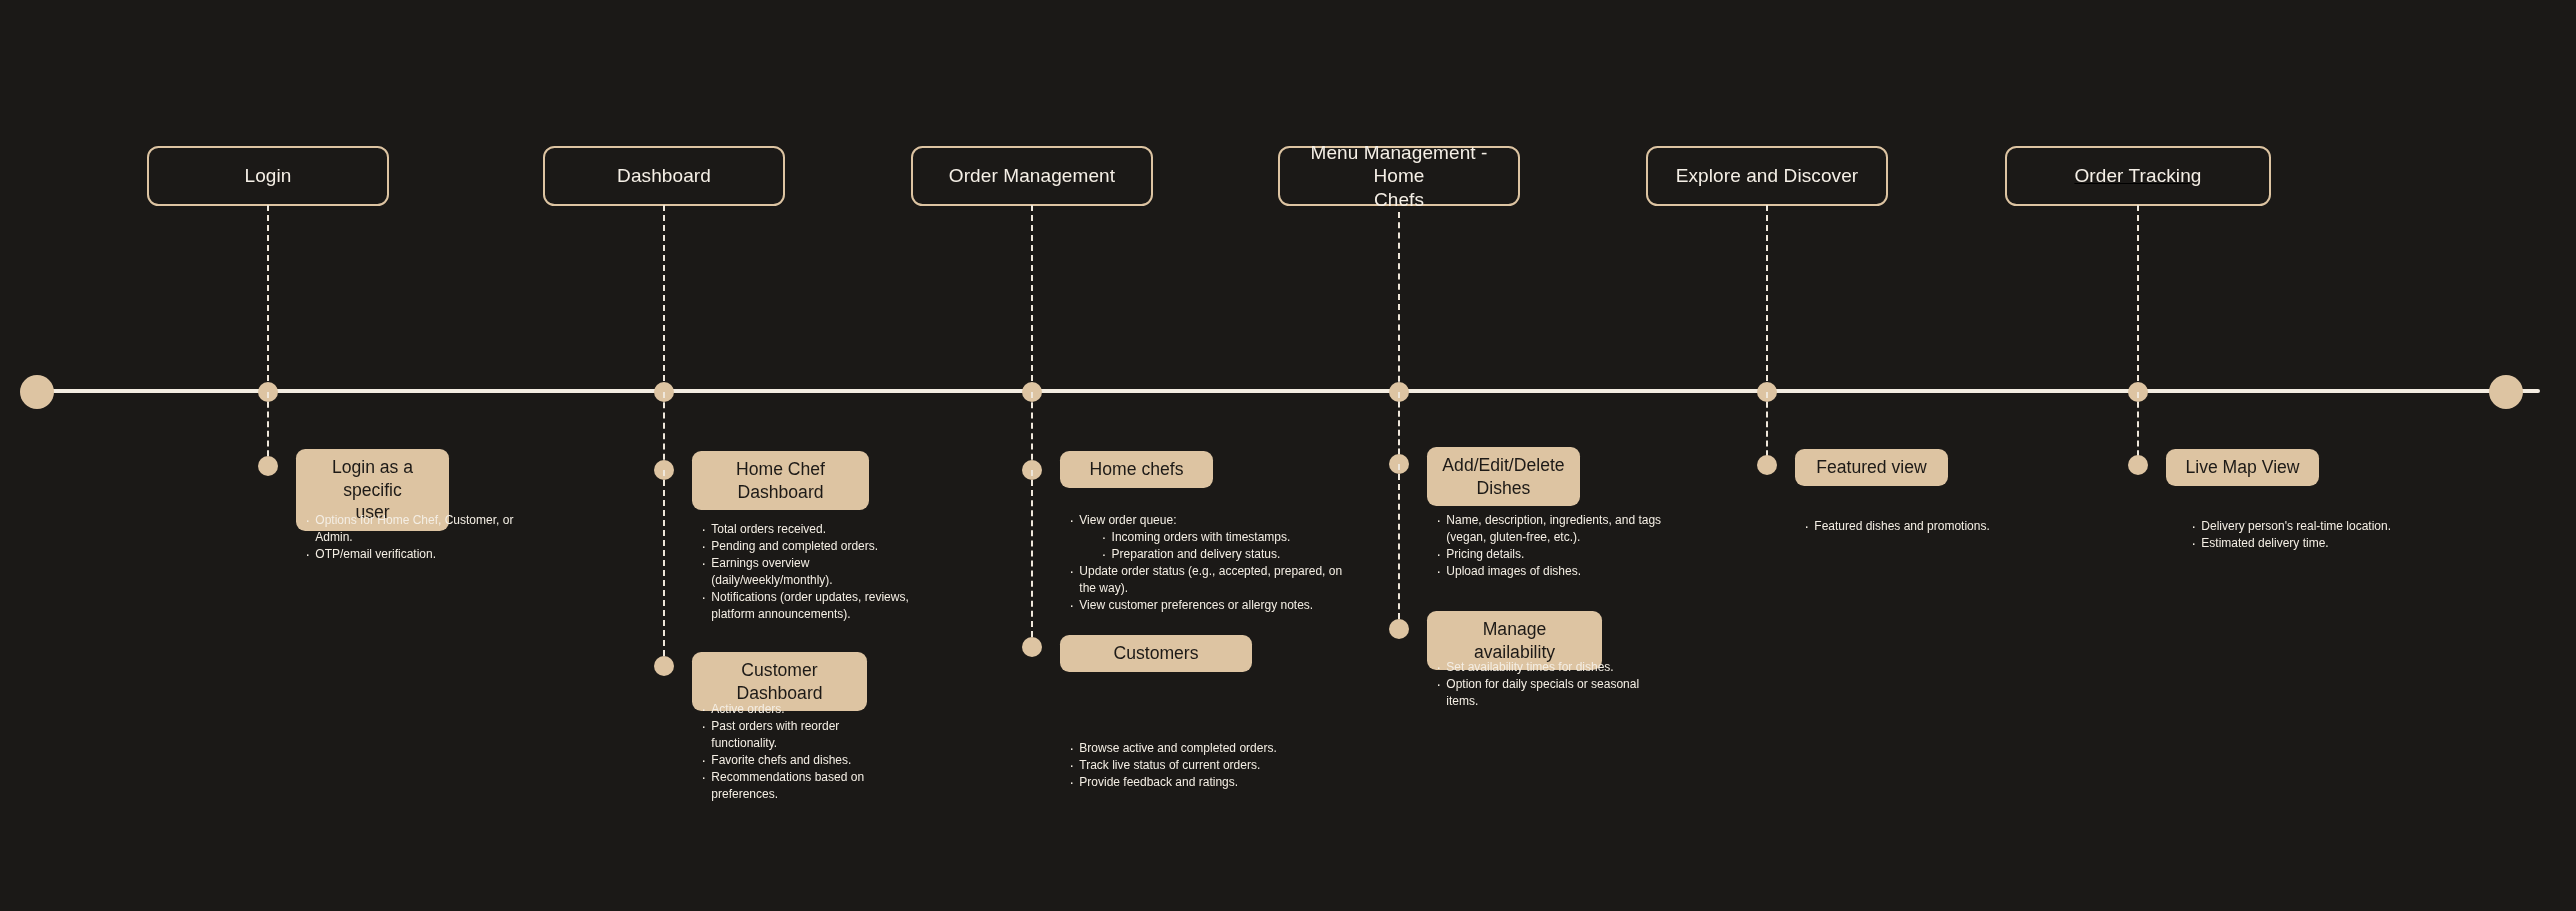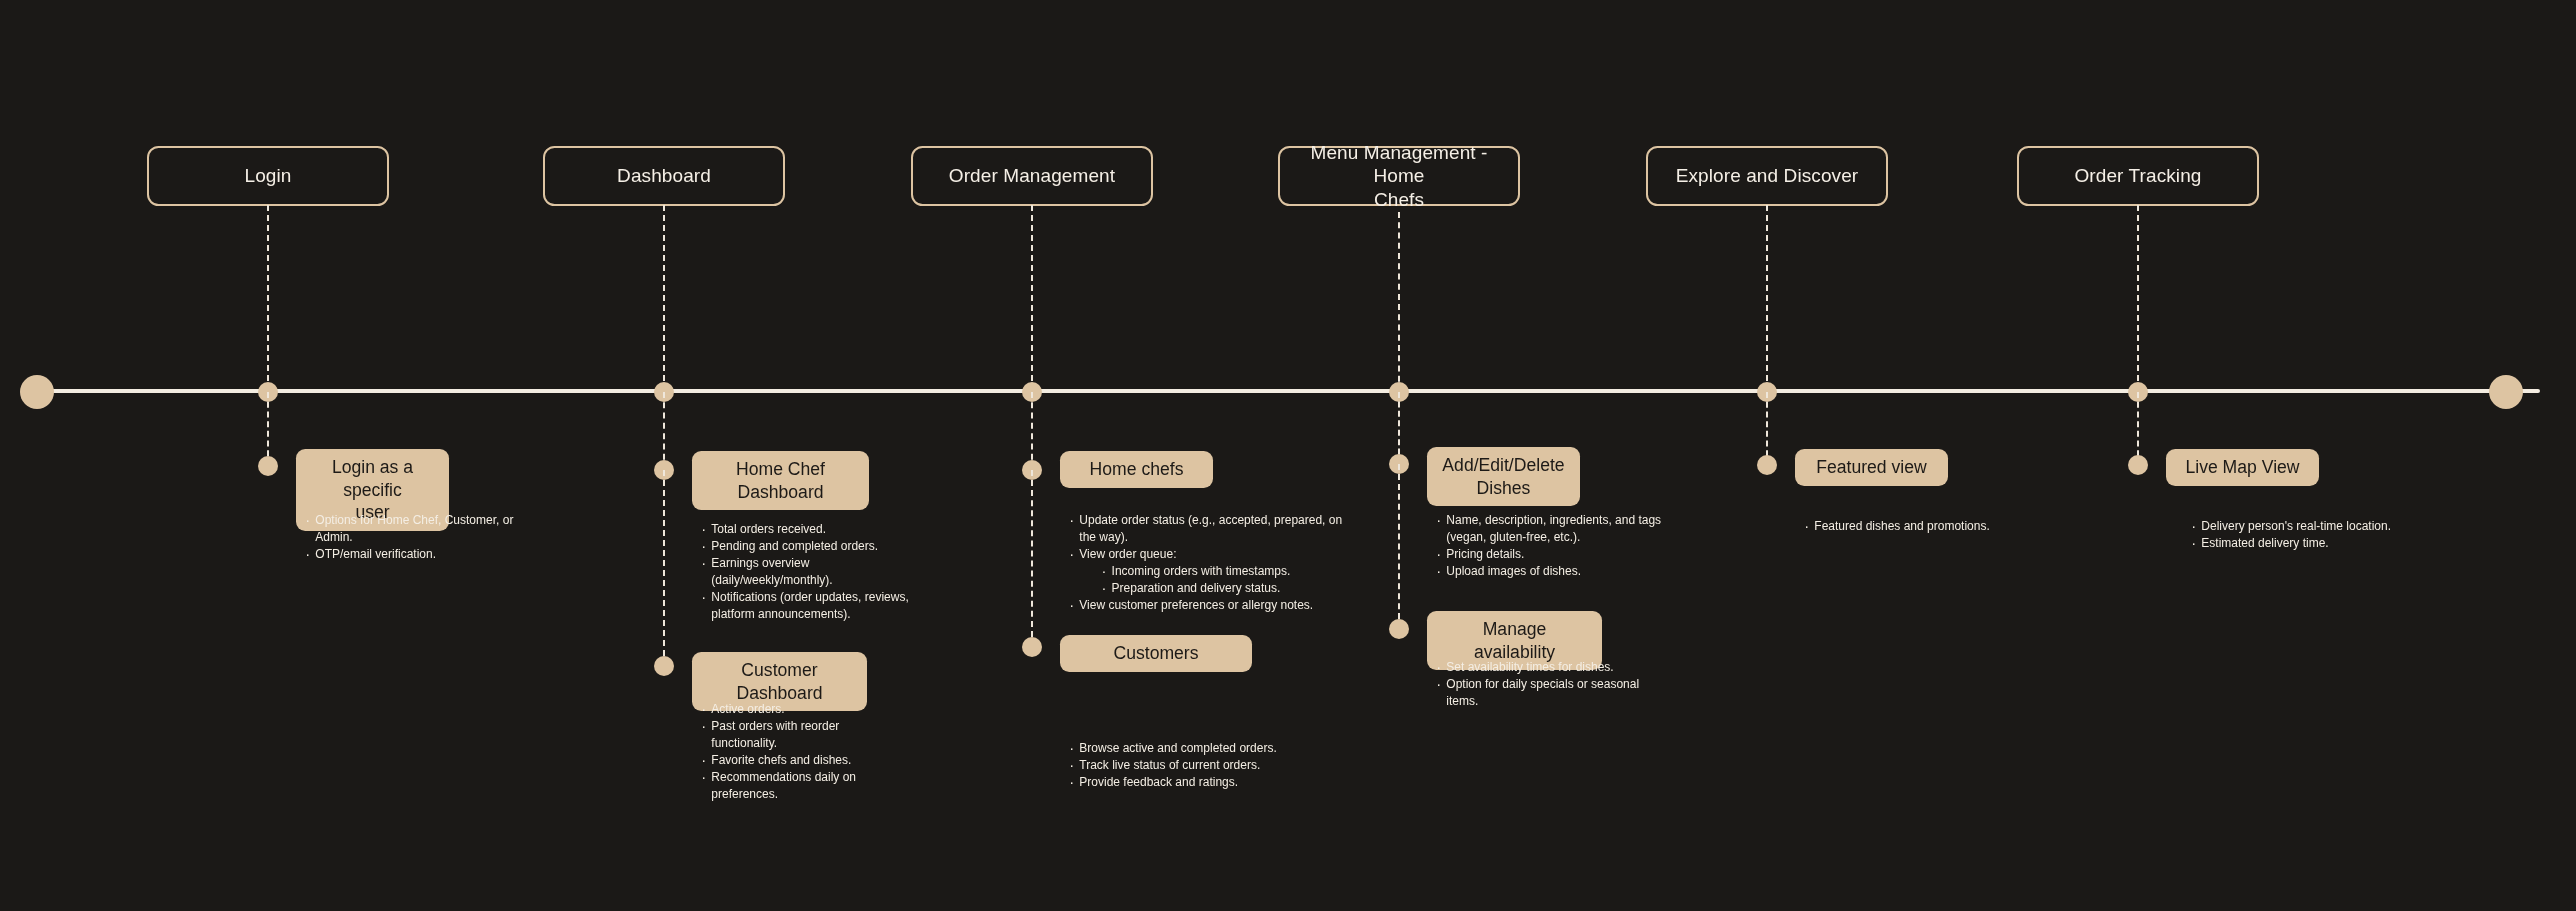--- a/index.html
+++ b/index.html
@@ -190,40 +190,40 @@
           </ul>
         </div>
         <div class="dash" style="left:0;top:470px;height:196px;"></div>
         <div class="sub-dot" style="left:0;top:656px;"></div>
         <div class="chip" style="left:28px;top:652px;width:175px;"><span>Customer Dashboard</span></div>
         <div class="bullets" style="left:35px;top:701px;width:199px;">
           <ul>
             <li><span>Active orders.</span></li>
             <li><span>Past orders with reorder functionality.</span></li>
             <li><span>Favorite chefs and dishes.</span></li>
-            <li><span>Recommendations daily on preferences.</span></li>
+            <li><span>Recommendations based on preferences.</span></li>
           </ul>
         </div>
       </div>
       <div class="column" style="left: 1032px;">
         <div class="header-box" style="left:0;width:242px;height:60px;">
           <span class="hdr-text">Order Management</span>
         </div>
         <div class="dash" style="left:0;top:205px;height:186px;"></div>
         <div class="node-dot" style="left:0;"></div>
         <div class="dash" style="left:0;top:392px;height:78px;"></div>
         <div class="sub-dot" style="left:0;top:460px;"></div>
         <div class="chip" style="left:28px;top:451px;width:153px;"><span>Home chefs</span></div>
         <div class="bullets" style="left:35px;top:512px;width:291px;">
           <ul>
-            <li><span>Update order status (e.g., accepted, prepared, on the way).</span></li>
             <li><span>View order queue:</span><ul>
                 <li><span>Incoming orders with timestamps.</span></li>
                 <li><span>Preparation and delivery status.</span></li>
               </ul></li>
+            <li><span>Update order status (e.g., accepted, prepared, on the way).</span></li>
             <li><span>View customer preferences or allergy notes.</span></li>
           </ul>
         </div>
         <div class="dash" style="left:0;top:470px;height:177px;"></div>
         <div class="sub-dot" style="left:0;top:637px;"></div>
         <div class="chip" style="left:28px;top:635px;width:192px;"><span>Customers</span></div>
         <div class="bullets" style="left:35px;top:696px;width:253px;margin-top:44px;">
           <ul>
             <li><span>Browse active and completed orders.</span></li>
             <li><span>Track live status of current orders.</span></li>
@@ -268,21 +268,21 @@
         <div class="dash" style="left:0;top:392px;height:74px;"></div>
         <div class="sub-dot" style="left:0;top:455px;"></div>
         <div class="chip" style="left:28px;top:449px;width:153px;"><span>Featured view</span></div>
         <div class="bullets" style="left:35px;top:518px;width:268px;">
           <ul>
             <li><span>Featured dishes and promotions.</span></li>
           </ul>
         </div>
       </div>
       <div class="column" style="left: 2138px;">
-        <div class="header-box" style="left:0;width:242px;height:60px;">
+        <div class="header-box" style="left:0;width:266px;height:60px;text-decoration:underline;">
           <span class="hdr-text">Order Tracking</span>
         </div>
         <div class="dash" style="left:0;top:205px;height:186px;"></div>
         <div class="node-dot" style="left:0;"></div>
         <div class="dash" style="left:0;top:392px;height:74px;"></div>
         <div class="sub-dot" style="left:0;top:455px;"></div>
         <div class="chip" style="left:28px;top:449px;width:153px;"><span>Live Map View</span></div>
         <div class="bullets" style="left:51px;top:518px;width:245px;">
           <ul>
             <li><span>Delivery person's real-time location.</span></li>

